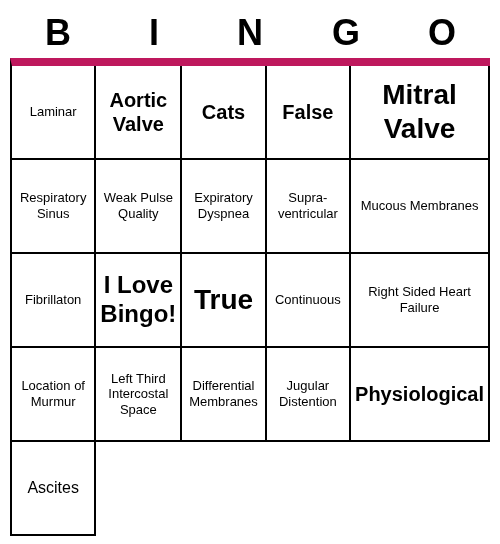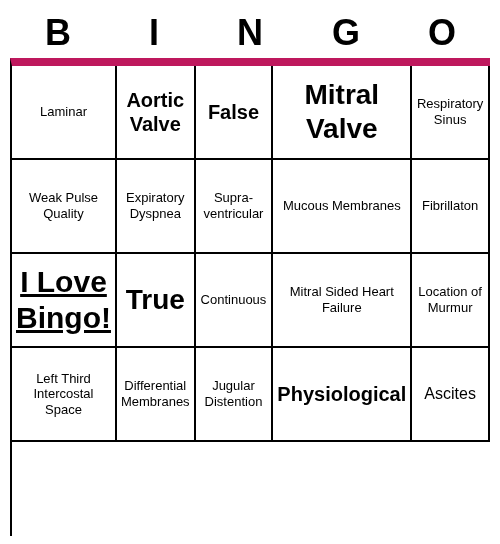--- a/index.html
+++ b/index.html
@@ -54,42 +54,44 @@
     }
     .bingo-cell.xlarge-text .cell-text {
       font-size: 28px;
       font-weight: bold;
     }
     .bingo-cell.medium-text .cell-text {
       font-size: 16px;
       font-weight: normal;
     }
     .bingo-cell.free-space .cell-text {
-      font-size: 30px;
+      font-size: 24px;
       font-weight: bold;
-      text-decoration: underline;
     }
   </style>
 </head>
 <body>
 
 <div class="bingo-header">
 <div class="bingo-header-cell">B</div>
     <div class="bingo-header-cell">I</div>
     <div class="bingo-header-cell">N</div>
     <div class="bingo-header-cell">G</div>
     <div class="bingo-header-cell">O</div>
   </div>
 
 <div class="bingo-grid">
 <div class="bingo-cell">
       <span class="cell-text">Laminar</span>
     </div>
     <div class="bingo-cell large-text">
       <span class="cell-text">Aortic Valve</span>
+    </div>
+    <div class="bingo-cell large-text">
+      <span class="cell-text">Cats</span>
     </div>
     <div class="bingo-cell large-text">
       <span class="cell-text">False</span>
     </div>
     <div class="bingo-cell xlarge-text">
       <span class="cell-text">Mitral Valve</span>
     </div>
     <div class="bingo-cell">
       <span class="cell-text">Respiratory Sinus</span>
     </div>
@@ -111,21 +113,21 @@
     <div class="bingo-cell free-space">
       <span class="cell-text">I Love Bingo!</span>
     </div>
     <div class="bingo-cell xlarge-text">
       <span class="cell-text">True</span>
     </div>
     <div class="bingo-cell">
       <span class="cell-text">Continuous</span>
     </div>
     <div class="bingo-cell">
-      <span class="cell-text">Mitral Sided Heart Failure</span>
+      <span class="cell-text">Right Sided Heart Failure</span>
     </div>
     <div class="bingo-cell">
       <span class="cell-text">Location of Murmur</span>
     </div>
     <div class="bingo-cell">
       <span class="cell-text">Left Third Intercostal Space</span>
     </div>
     <div class="bingo-cell">
       <span class="cell-text">Differential Membranes</span>
     </div>

